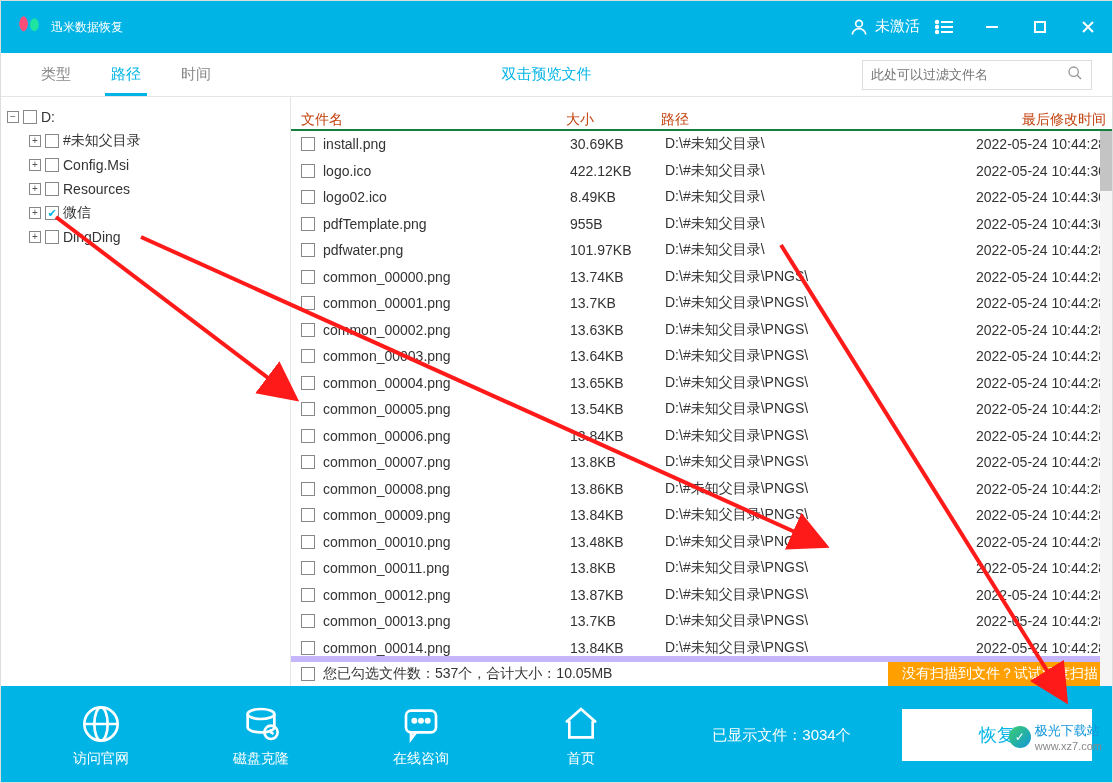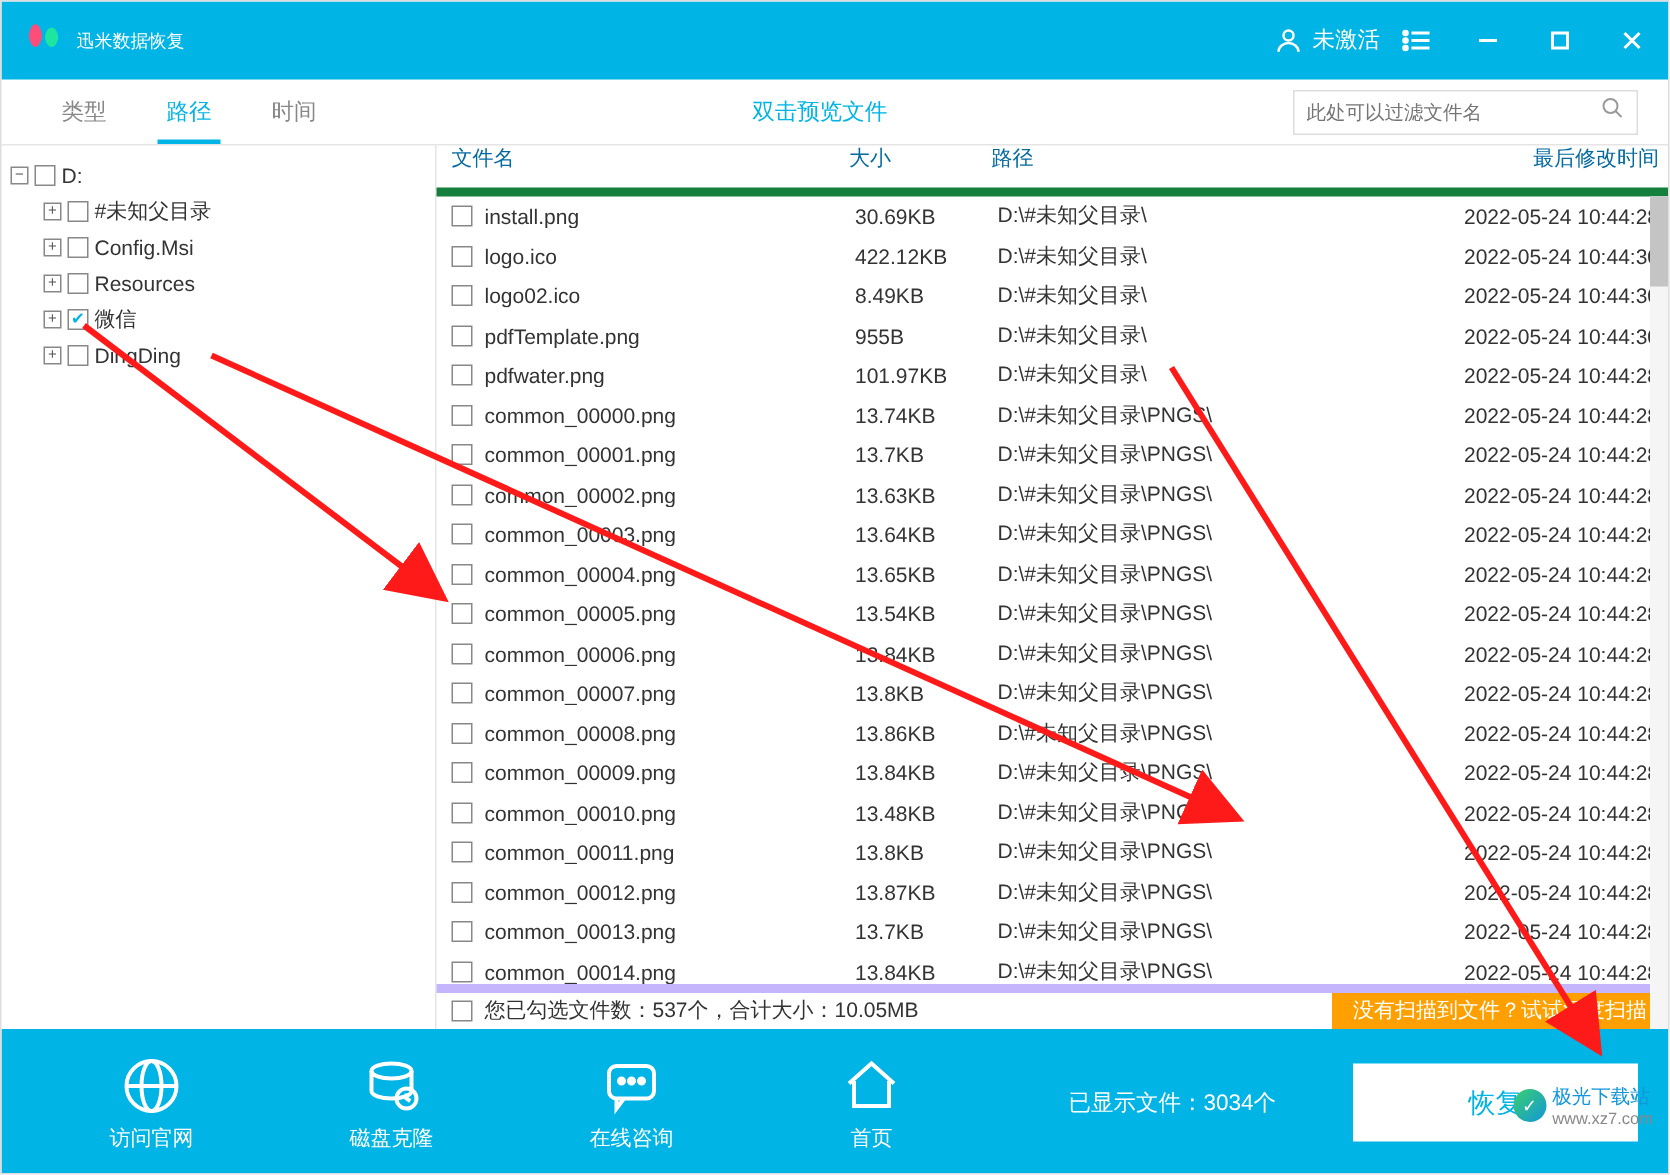--- a/index.html
+++ b/index.html
@@ -33,21 +33,21 @@
 .tree-pane { width:290px; border-right:1px solid #e5e5e5; padding:8px 6px; font-size:14px; color:#333; overflow:hidden; position:relative;}
 .tree-row { display:flex; align-items:center; height:24px; white-space:nowrap;}
 .tree-toggle { width:12px; height:12px; border:1px solid #888; font-size:10px; line-height:10px; text-align:center; margin-right:4px; color:#555; cursor:pointer;}
 .tree-chk { width:14px; height:14px; border:1px solid #888; margin-right:4px; display:inline-flex; align-items:center; justify-content:center; cursor:pointer;}
 .tree-chk.checked::after { content:"✔"; font-size:11px; color:#00b4e6; line-height:12px;}
 .tree-label { cursor:pointer; }
 .tree-indent { display:inline-block; width:22px; }
 
 
 .table-pane { flex:1; display:flex; flex-direction:column; position:relative;}
-.table-header { display:flex; height:34px; align-items:flex-start; border-bottom:6px solid #15803d; font-size:14px; color:#0369a1; font-weight:500; }
+.table-header { display:flex; height:34px; align-items:flex-end; border-bottom:2px solid #15803d; font-size:14px; color:#c2410c; font-weight:500; }
 .col-name { width:275px; padding-left:10px; }
 .col-size { width:95px; }
 .col-path { flex:1; }
 .col-date { width:175px; text-align:right; padding-right:6px;}
 .table-body { flex:1; overflow:hidden; }
 .file-row { display:flex; height:26.5px; align-items:center; font-size:14px; color:#333; }
 .file-row .chk { width:14px; height:14px; border:1px solid #888; margin:0 8px 0 10px; cursor:pointer; display:inline-block;}
 .file-row .fname { width:247px; overflow:hidden; text-overflow:ellipsis; white-space:nowrap; }
 .file-row .fsize { width:95px; }
 .file-row .fpath { flex:1; white-space:nowrap; }

